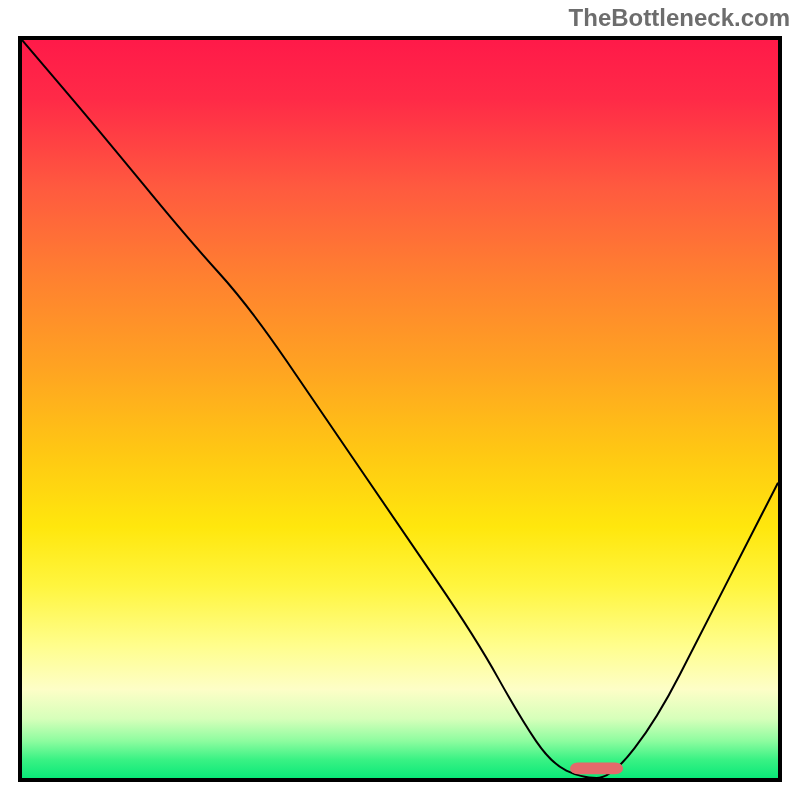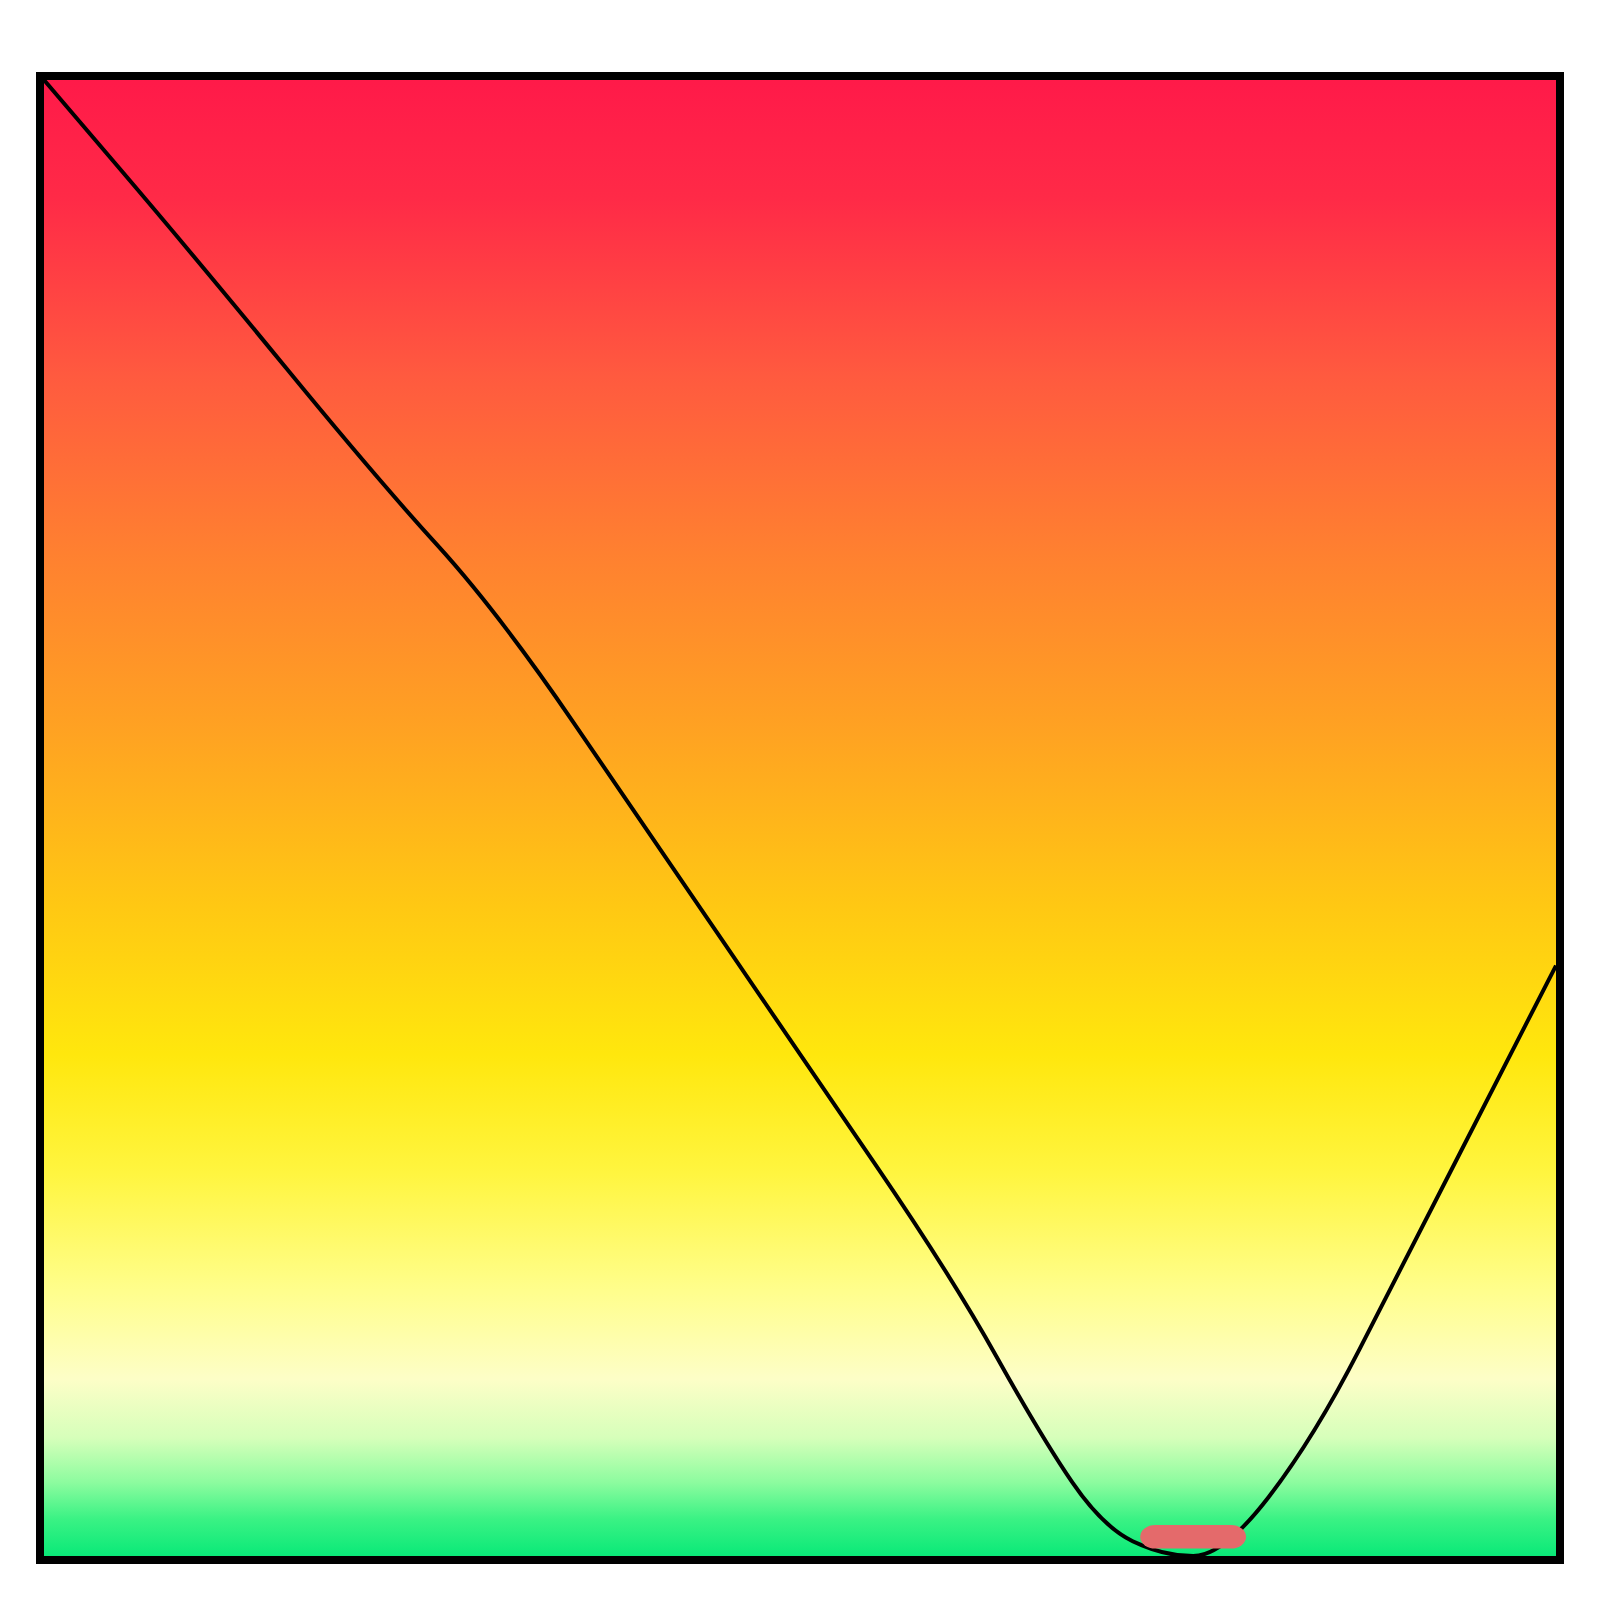--- a/index.html
+++ b/index.html
@@ -62,20 +62,21 @@
     inset: 0;
     width: 100%;
     height: 100%;
     overflow: visible;
   }
 </style>
 </head>
 <body>
 <div class="container">
 
+  <div class="watermark">TheBottleneck.com</div>
 
   <div class="frame">
 
     <div class="gradient"></div>
 
     <svg class="curve" viewBox="0 0 100 100" preserveAspectRatio="none">
       <path id="curve-path" fill="none" stroke="#000000" stroke-width="2" d="M 0 0 Q 0 0 5 6 Q 10 12 16 19.5 Q 22 27 26 31.5 Q 30 36 35 43.5 Q 40 51 45 58.5 Q 50 66 55 73.5 Q 60 81 63 86.5 Q 66 92 68 95 Q 70 98 72 99 Q 74 100 76 100 Q 78 100 81 96 Q 84 92 87 86 Q 90 80 93 74 Q 96 68 98 64 T 100 60" vector-effect="non-scaling-stroke"></path>
     </svg>
 
     <svg class="marker" viewBox="0 0 100 100" preserveAspectRatio="none">

